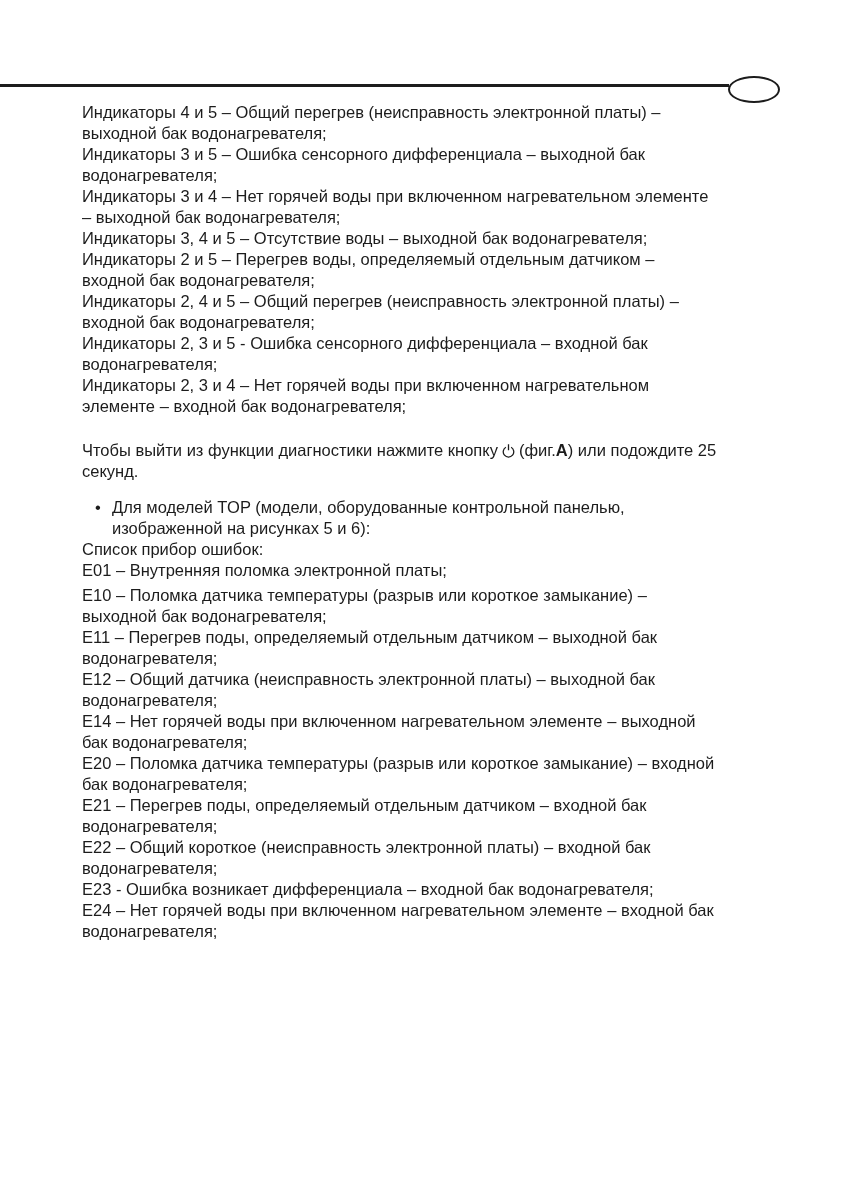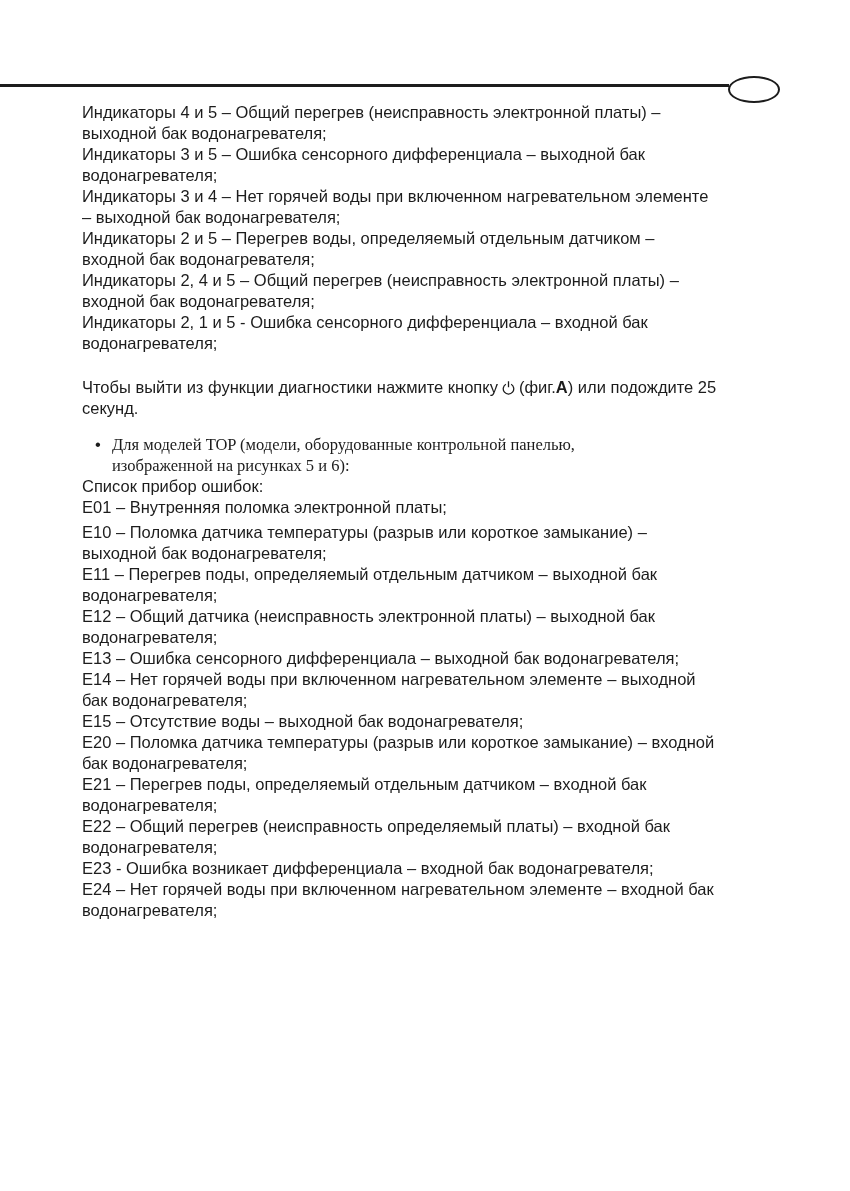--- a/index.html
+++ b/index.html
@@ -45,21 +45,21 @@
   }
   .bullet-row{
     display:flex;
     margin-top:15px;
   }
   .bullet-marker{
     width:17px;
     margin-left:13px;
     flex:none;
   }
-  .bullet-text{ flex:1;font-family:Liberation Serif, serif; }
+  .bullet-text{ flex:1; }
   .error-list > div:nth-of-type(2){ margin-top:4px; }
   .power-icon{
     display:inline-block;
     vertical-align:-3px;
     margin:0 3px;
   }
   .fig-bold{ font-weight:bold; }
 </style>
 </head>
 <body>
@@ -75,31 +75,34 @@
 
         <div class="para pre">Индикаторы 4 и 5 – Общий перегрев (неисправность электронной платы) –
 выходной бак водонагревателя;</div>
 
         <div class="para pre">Индикаторы 3 и 5 – Ошибка сенсорного дифференциала – выходной бак
 водонагревателя;</div>
 
         <div class="para pre">Индикаторы 3 и 4 – Нет горячей воды при включенном нагревательном элементе
 – выходной бак водонагревателя;</div>
 
+        <div class="para pre">Индикаторы 3, 4 и 5 – Отсутствие воды – выходной бак водонагревателя;</div>
 
 
         <div class="para pre">Индикаторы 2 и 5 – Перегрев воды, определяемый отдельным датчиком –
 входной бак водонагревателя;</div>
 
         <div class="para pre">Индикаторы 2, 4 и 5 – Общий перегрев (неисправность электронной платы) –
 входной бак водонагревателя;</div>
 
-        <div class="para pre">Индикаторы 2, 1 и 5 - Ошибка сенсорного дифференциала – входной бак
+        <div class="para pre">Индикаторы 2, 3 и 5 - Ошибка сенсорного дифференциала – входной бак
 водонагревателя;</div>
 
+        <div class="para pre">Индикаторы 2, 3 и 4 – Нет горячей воды при включенном нагревательном
+элементе – входной бак водонагревателя;</div>
 
       </div>
 
     <p class="exit-para para"><span>Чтобы выйти из функции диагностики нажмите кнопку</span><svg class="power-icon" width="15" height="16" viewBox="0 0 20 20" aria-hidden="true">
         <path d="M6.5 5 A7 7 0 1 0 13.5 5" fill="none" stroke="#1c1c1c" stroke-width="1.7"></path>
         <line x1="10" y1="1" x2="10" y2="9" stroke="#1c1c1c" stroke-width="1.7"></line>
       </svg><span>(фиг.</span><span class="fig-bold">А</span><span class="pre">) или подождите 25
 секунд.</span></p>
 
     <div class="bullet-row">
@@ -117,34 +120,32 @@
 
         <div class="para pre">E10 – Поломка датчика температуры (разрыв или короткое замыкание) –
 выходной бак водонагревателя;</div>
 
         <div class="para pre">E11 – Перегрев поды, определяемый отдельным датчиком – выходной бак
 водонагревателя;</div>
 
         <div class="para pre">E12 – Общий датчика (неисправность электронной платы) – выходной бак
 водонагревателя;</div>
 
-        <div class="para pre">E13 – Ошибка сенсорного дифференциала – выходной бак водонагревателя;</div>
 
         <div class="para pre">E14 – Нет горячей воды при включенном нагревательном элементе – выходной
 бак водонагревателя;</div>
 
-        <div class="para pre">E15 – Отсутствие воды – выходной бак водонагревателя;</div>
 
         <div class="para pre">E20 – Поломка датчика температуры (разрыв или короткое замыкание) – входной
 бак водонагревателя;</div>
 
         <div class="para pre">E21 – Перегрев поды, определяемый отдельным датчиком – входной бак
 водонагревателя;</div>
 
-        <div class="para pre">E22 – Общий перегрев (неисправность определяемый платы) – входной бак
+        <div class="para pre">E22 – Общий короткое (неисправность электронной платы) – входной бак
 водонагревателя;</div>
 
         <div class="para pre">E23 - Ошибка возникает дифференциала – входной бак водонагревателя;</div>
 
         <div class="para pre">E24 – Нет горячей воды при включенном нагревательном элементе – входной бак
 водонагревателя;</div>
 
       </div>
 
   </div>

